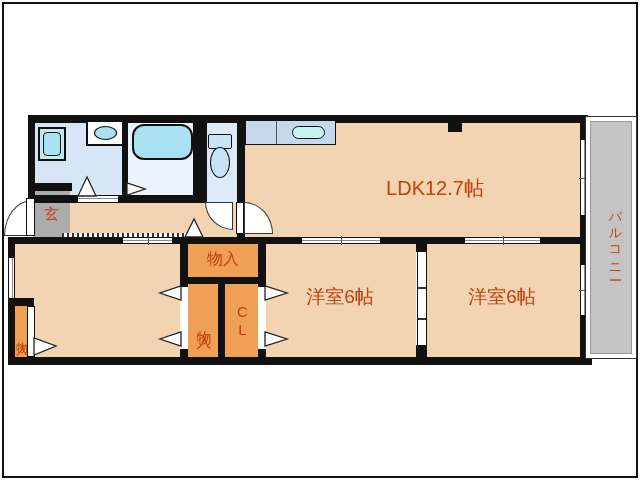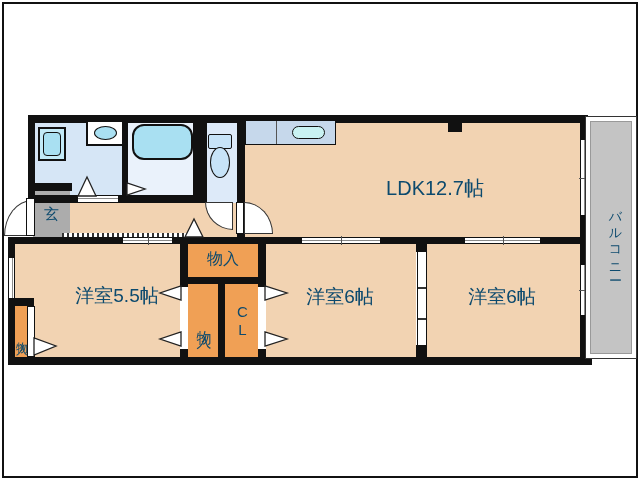--- a/index.html
+++ b/index.html
@@ -8,21 +8,21 @@
   .abs{position:absolute;box-sizing:border-box;}
   .wall{position:absolute;background:var(--wall,#111);box-sizing:border-box;}
   .floor{position:absolute;box-sizing:border-box;}
   .orange{position:absolute;background:var(--storage,#F0A055);box-sizing:border-box;}
   .gap{position:absolute;background:#fff;border-top:1px solid #111;border-bottom:1px solid #111;box-sizing:border-box;}
   .gap .mid{position:absolute;left:0;right:0;top:2px;height:1px;background:#8a8a8a;}
   .gap .tick{position:absolute;top:-2px;bottom:-2px;width:1px;background:#555;left:50%;}
   .win{position:absolute;background:#fff;border-left:1px solid #111;border-right:1px solid #111;box-sizing:border-box;}
   .win .mid{position:absolute;top:0;bottom:0;left:3px;width:1px;background:#8a8a8a;}
   .win .tick{position:absolute;left:-2px;right:-2px;height:1px;background:#555;top:50%;}
-  .lbl{position:absolute;color:#0c4a6e;text-align:center;white-space:nowrap;line-height:1.05;}
+  .lbl{position:absolute;color:#c2410c;text-align:center;white-space:nowrap;line-height:1.05;}
   .vtext{writing-mode:vertical-rl;white-space:normal;letter-spacing:2px;}
   .vupright{writing-mode:vertical-rl;text-orientation:upright;white-space:normal;letter-spacing:1px;}
   .arc{position:absolute;background:#fff;border:1px solid #333;box-sizing:border-box;}
   .leaf{position:absolute;background:#fff;border:1px solid #111;box-sizing:border-box;}
   svg.tri{position:absolute;overflow:visible;}
 </style>
 </head>
 <body>
 
 <div id="stage">
@@ -157,21 +157,20 @@
       <polygon points="23,1 23,15 2,8" fill="#fff" stroke="#222" stroke-width="1.3"></polygon>
     </svg>
   <svg class="tri" style="left:264px;top:285px;" width="25" height="17">
       <polygon points="1,1 1,15 23,8" fill="#fff" stroke="#222" stroke-width="1.3"></polygon>
     </svg>
   <svg class="tri" style="left:264px;top:331px;" width="25" height="17">
       <polygon points="1,1 1,15 23,8" fill="#fff" stroke="#222" stroke-width="1.3"></polygon>
     </svg>
 
   <div class="lbl" style="left:340px;top:178px;width:190px;font-size:20px;">LDK12.7帖</div>
-  <div class="lbl" style="left:52px;top:286px;width:130px;font-size:19px;">洋室5.5帖</div>
   <div class="lbl" style="left:268px;top:287px;width:144px;font-size:19px;">洋室6帖</div>
   <div class="lbl" style="left:430px;top:287px;width:144px;font-size:19px;">洋室6帖</div>
   <div class="lbl" style="left:188px;top:251px;width:70px;font-size:16px;">物入</div>
   <div class="lbl vtext" style="left:194px;top:288px;width:18px;height:66px;font-size:15px;">物入</div>
   <div class="lbl vupright" style="left:233px;top:290px;width:17px;height:62px;font-size:15px;">CL</div>
   <div class="lbl vtext" style="left:15px;top:310px;width:13px;height:45px;font-size:12px;letter-spacing:1px;">物入</div>
   <div class="lbl" style="left:33px;top:206px;width:37px;font-size:15px;">玄</div>
   <div class="lbl vtext" style="left:600px;top:192px;width:22px;height:95px;font-size:13px;letter-spacing:3px;">バルコニー</div>
 </div>
 

